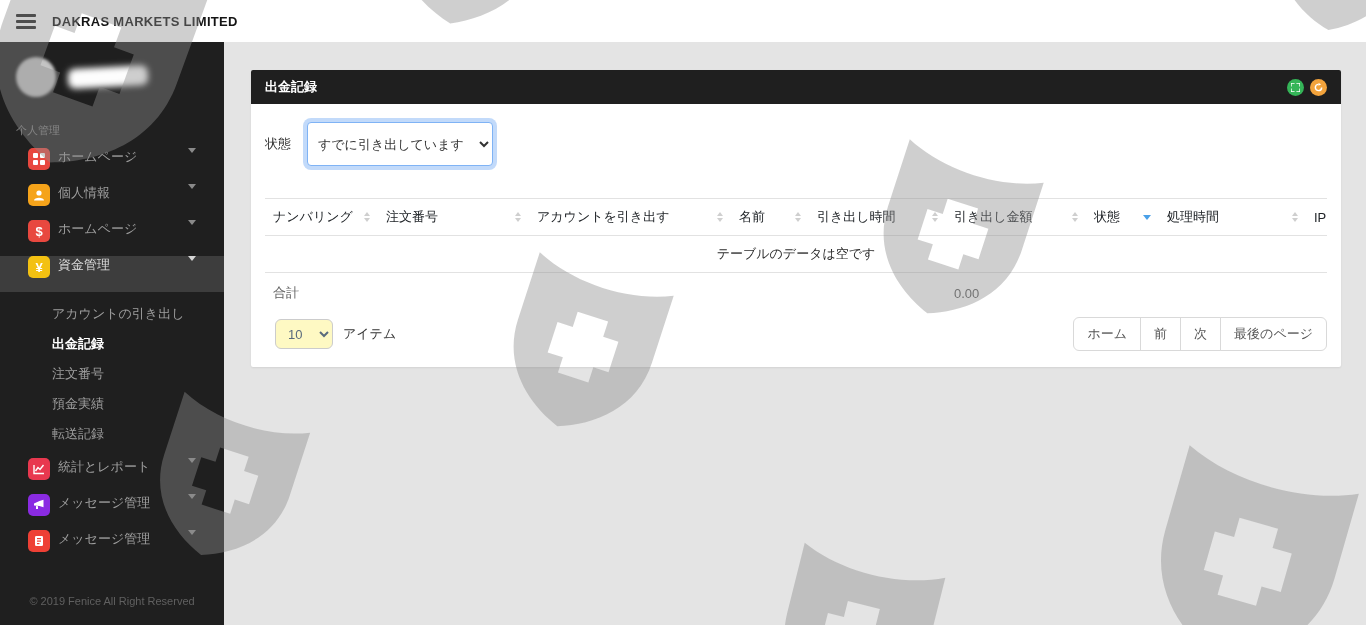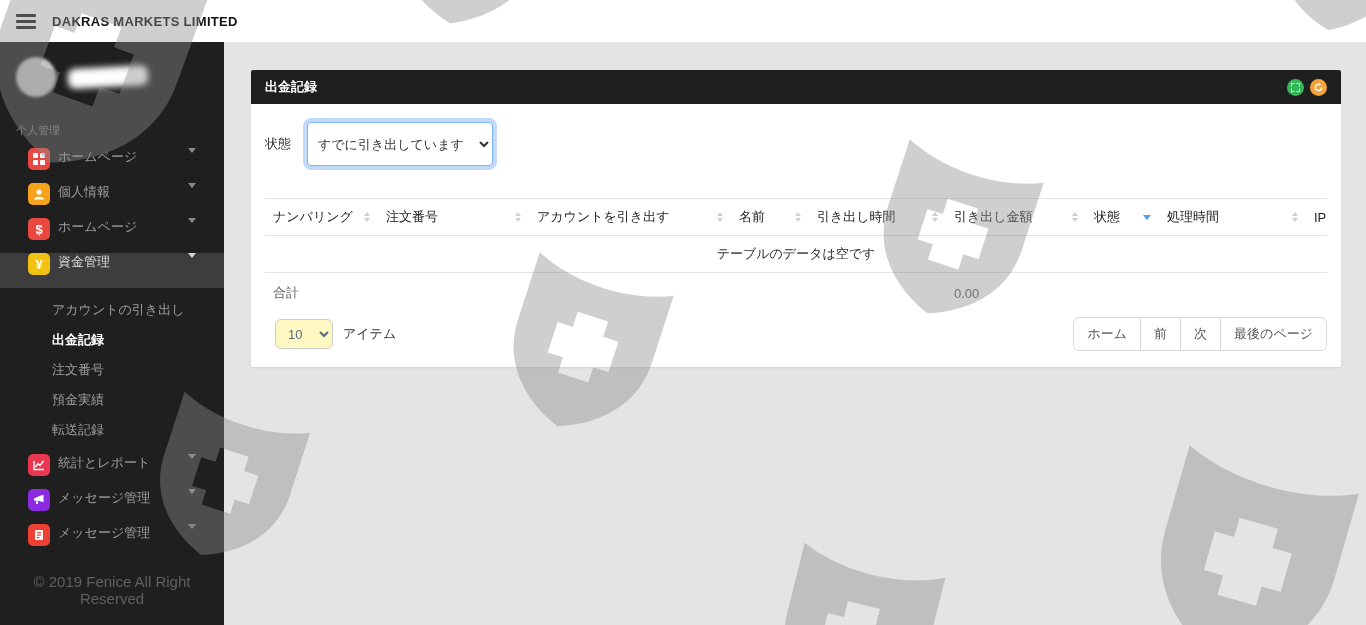--- a/index.html
+++ b/index.html
@@ -41,21 +41,21 @@
   .section-label { padding:14px 16px 10px; font-size:11px; color:#808080; }
   .menu-item { height:36px; display:flex; gap:8px; padding:0 28px; font-size:13px; color:#9e9e9e; cursor:pointer; }
   .menu-item.active-parent { background:#3d3d3d; color:#dcdcdc; }
   .mi-icon { width:22px; height:22px; border-radius:5px; display:flex; align-items:center; justify-content:center;
              color:#fff; font-size:13px; font-weight:700; flex-shrink:0; }
   .mi-caret { margin-left:auto; width:0; height:0; border-left:4px solid transparent; border-right:4px solid transparent; border-top:5px solid #8a8a8a; }
   .active-parent .mi-caret { border-top-color:#d5d5d5; }
   .submenu { padding:7px 0 9px; }
   .submenu-item { padding:6px 16px 6px 52px; font-size:13px; color:#9e9e9e; cursor:pointer; }
   .submenu-item.active { color:#ffffff; font-weight:700; }
-  .sidebar-footer { margin-top:auto; padding:14px 8px 18px; font-size:15px; color:#606060; text-align:center; }
+  .sidebar-footer { margin-top:auto; padding:14px 8px 18px; font-size:11px; color:#606060; text-align:center; }
 
   
   .main { flex:1; padding:28px 25px 0 27px; }
   .panel { background:#fff; border-radius:2px; box-shadow:0 1px 2px rgba(0,0,0,.08); }
   .panel-header { background:#1f1f1f; color:#fff; height:34px; display:flex; align-items:center; padding:0 14px;
                   font-size:13px; font-weight:700; border-radius:2px 2px 0 0; }
   .panel-tools { margin-left:auto; display:flex; gap:6px; }
   .tool-circle { width:17px; height:17px; border-radius:50%; display:flex; align-items:center; justify-content:center; cursor:pointer; }
   .tool-expand { background:#35b558; }
   .tool-refresh { background:#f2a33c; }

